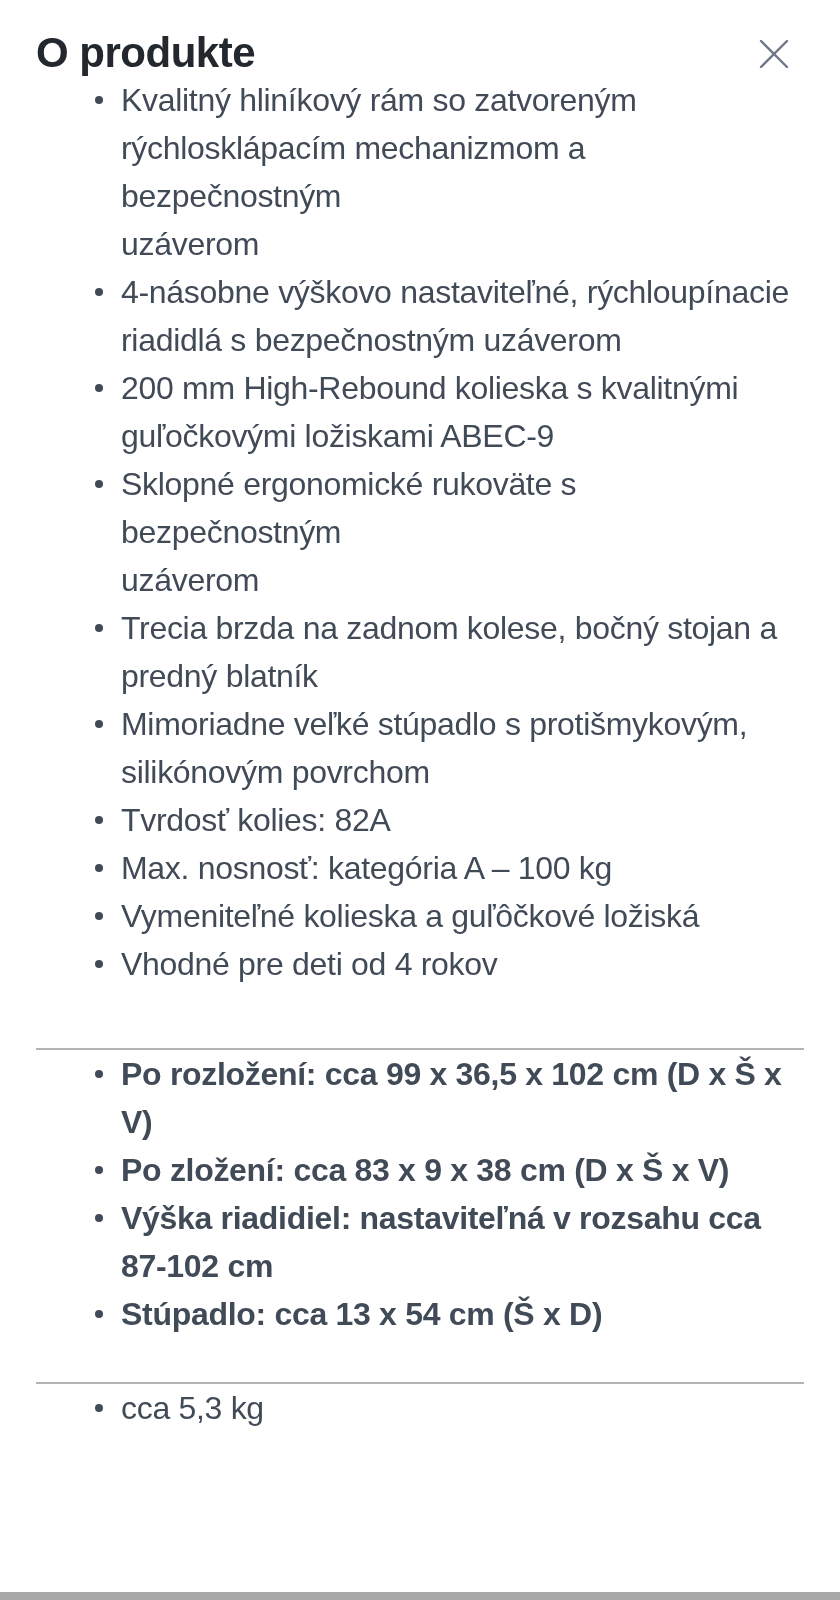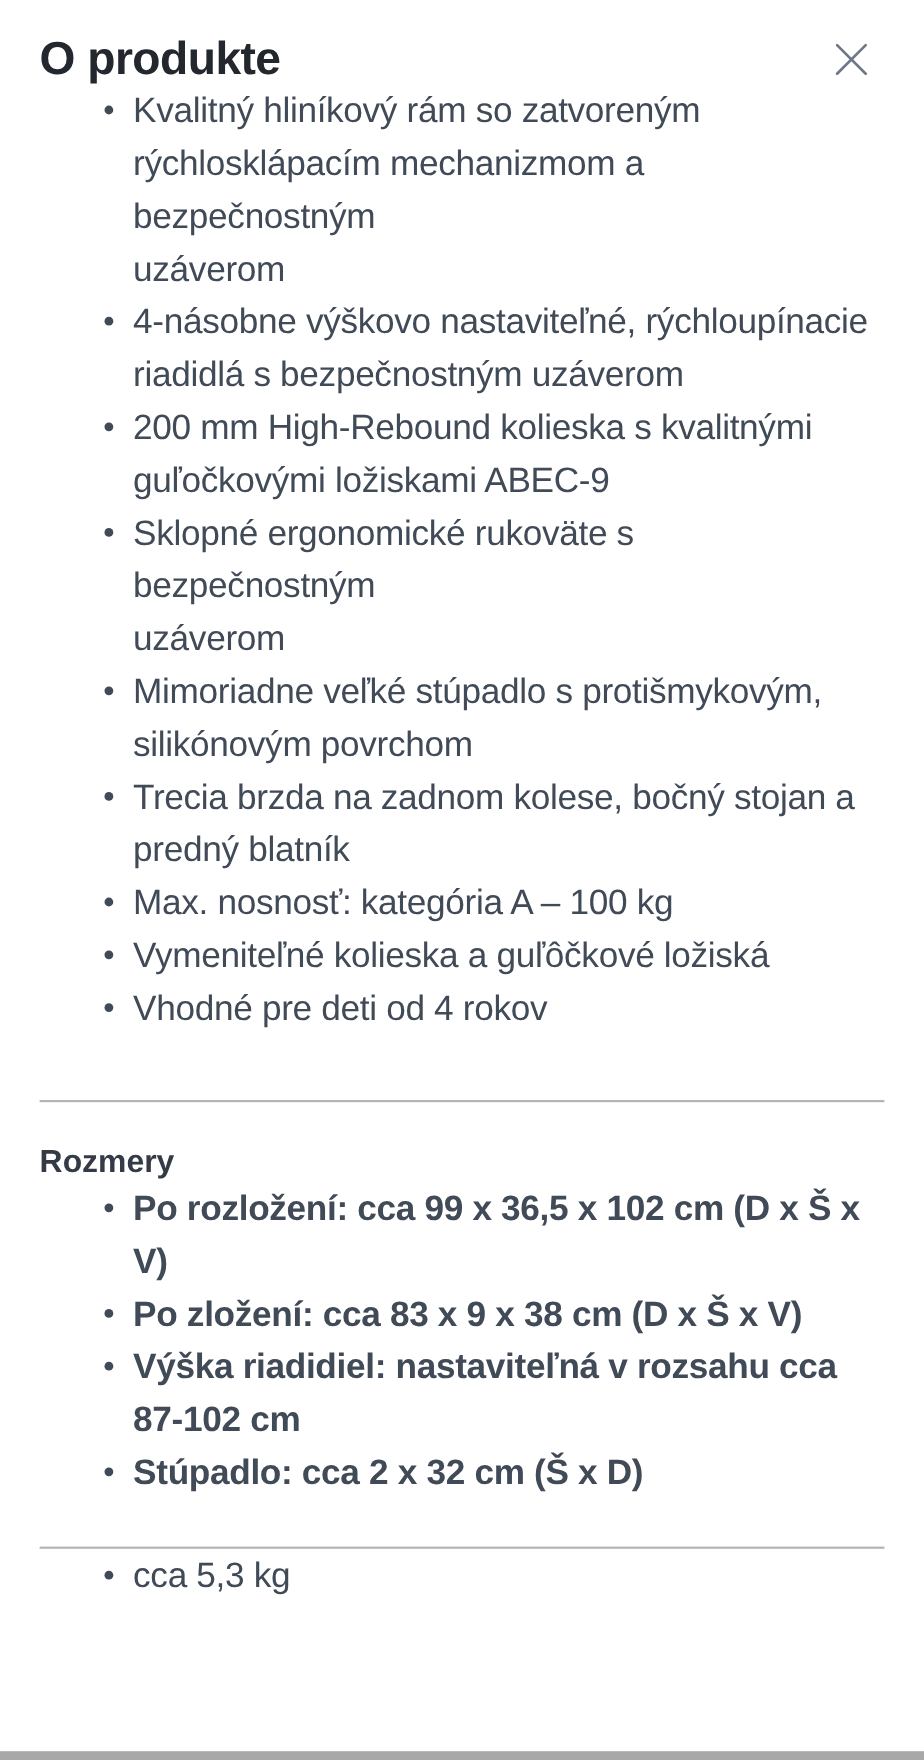--- a/index.html
+++ b/index.html
@@ -104,38 +104,38 @@
   <ul class="bullet-list features-list">
     <li>Kvalitný hliníkový rám so zatvoreným
 rýchlosklápacím mechanizmom a bezpečnostným
 uzáverom</li>
     <li>4-násobne výškovo nastaviteľné, rýchloupínacie
 riadidlá s bezpečnostným uzáverom</li>
     <li>200 mm High-Rebound kolieska s kvalitnými
 guľočkovými ložiskami ABEC-9</li>
     <li>Sklopné ergonomické rukoväte s bezpečnostným
 uzáverom</li>
+    <li>Trecia brzda na zadnom kolese, bočný stojan a
+predný blatník</li>
     <li>Mimoriadne veľké stúpadlo s protišmykovým,
 silikónovým povrchom</li>
-    <li>Trecia brzda na zadnom kolese, bočný stojan a
-predný blatník</li>
+    <li>Tvrdosť kolies: 82A</li>
     <li>Max. nosnosť: kategória A – 100 kg</li>
     <li>Vymeniteľné kolieska a guľôčkové ložiská</li>
     <li>Vhodné pre deti od 4 rokov</li>
   </ul>
 
   <div class="divider divider-1"></div>
 
-  <h2 class="section-heading">Rozmery</h2>
 
   <ul class="bullet-list dimensions-list">
     <li>Po rozložení: cca 99 x 36,5 x 102 cm (D x Š x V)</li>
     <li>Po zložení: cca 83 x 9 x 38 cm (D x Š x V)</li>
     <li>Výška riadidiel: nastaviteľná v rozsahu cca 87-102 cm</li>
-    <li>Stúpadlo: cca 2 x 32 cm (Š x D)</li>
+    <li>Stúpadlo: cca 13 x 54 cm (Š x D)</li>
   </ul>
 
   <div class="divider divider-2"></div>
 
 
   <ul class="bullet-list weight-list">
     <li>cca 5,3 kg</li>
   </ul>
 
   <div class="bottom-bar"></div>

